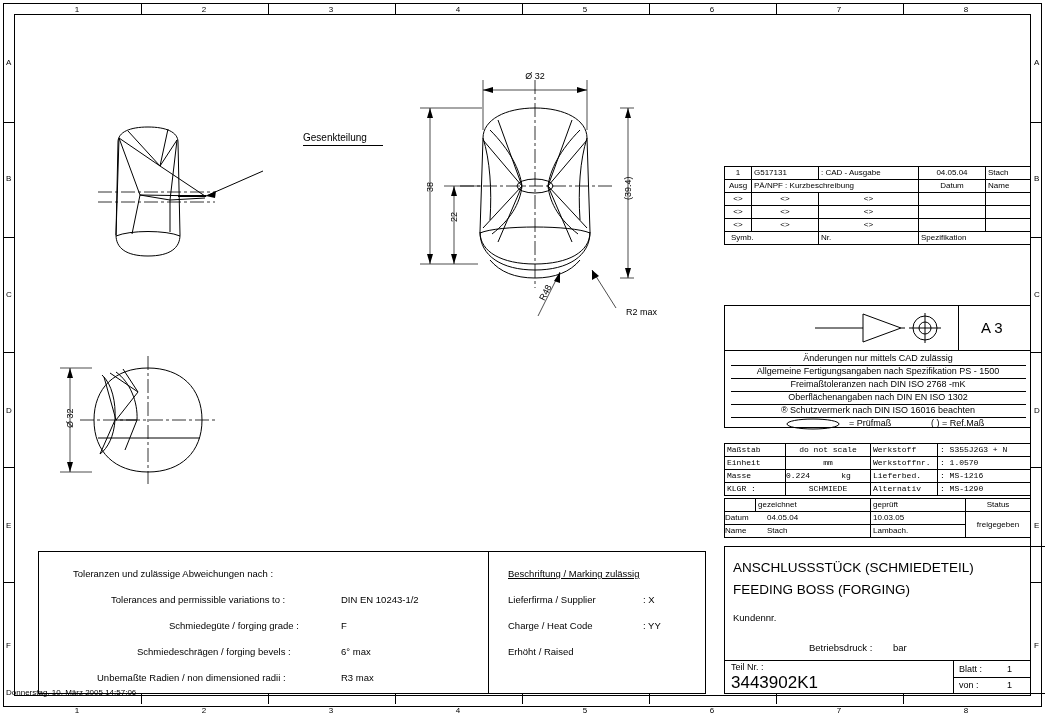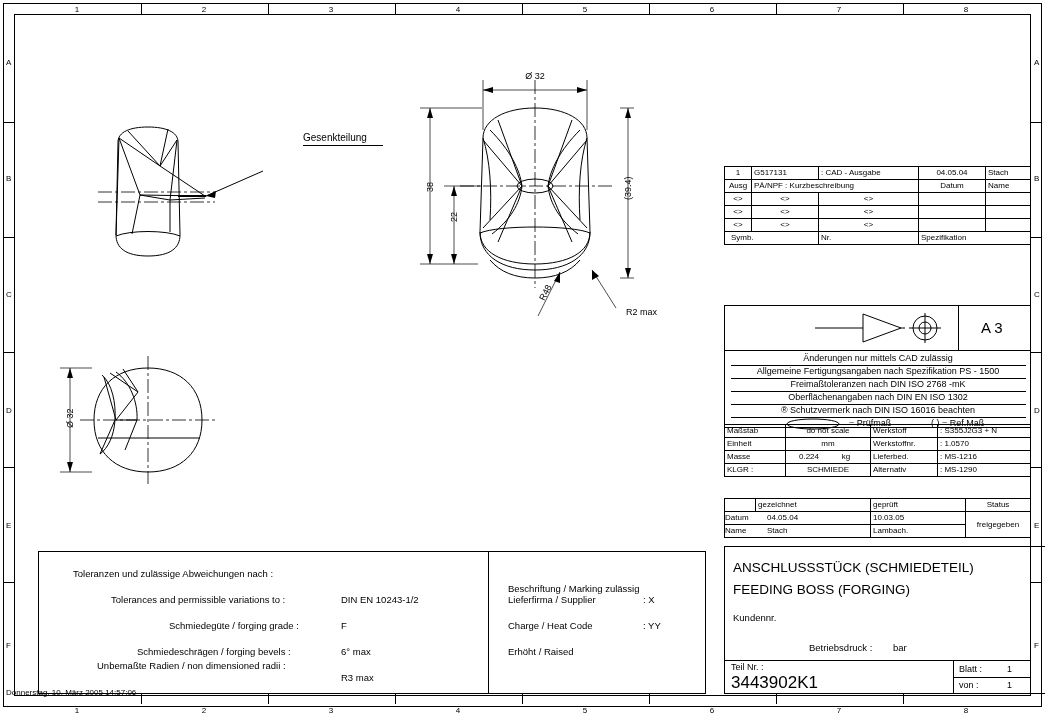--- a/index.html
+++ b/index.html
@@ -18,21 +18,21 @@
   .tickl{position:absolute;background:#000;height:1px;width:11px;left:3px;}
   .tickr{position:absolute;background:#000;height:1px;width:11px;left:1031px;}
   .colnum{position:absolute;font-size:8px;transform:translateX(-50%);}
   .rownum{position:absolute;font-size:8px;transform:translateY(-50%);}
   table.tb{border-collapse:collapse;font-size:8px;}
   table.tb td{border:0.8px solid #000;padding:0 2px;height:12px;line-height:12px;white-space:nowrap;overflow:hidden;}
   .center{text-align:center;}
   .notes{position:absolute;left:38px;top:551px;width:668px;height:143px;border:1px solid #000;box-sizing:border-box;}
   .notes .vsep{position:absolute;left:449px;top:0;width:1px;height:100%;background:#000;}
   .nrow{position:absolute;font-size:9.5px;white-space:nowrap;}
-  .ul{margin-top:15px;}
+  .ul{text-decoration:underline;}
   svg{position:absolute;left:0;top:0;overflow:visible;}
   .dim{font-size:9px;}
   .footer{position:absolute;left:6px;top:688px;font-size:8px;}
 </style>
 </head>
 <body>
 
 <div id="sheet">
 
   <div class="frame-outer"></div>
@@ -303,39 +303,39 @@
     <div class="ln" style="left:6px;top:53px;width:295px;height:1px"></div>
     <div class="txt c" style="left:153px;top:55px">® Schutzvermerk nach DIN ISO 16016 beachten</div>
     <div class="ln" style="left:6px;top:66px;width:295px;height:1px"></div>
     <svg width="60" height="12" style="left:60px;top:67px;">
       <ellipse cx="28" cy="6" rx="26" ry="5" stroke="#000" fill="none" stroke-width="1"></ellipse>
     </svg>
     <div class="txt" style="left:124px;top:68px">= Prüfmaß</div>
     <div class="txt" style="left:206px;top:68px">(  ) = Ref.Maß</div>
   </div>
 
-  <div class="abs" style="left:724px;top:424px;width:307px;">
+  <div class="abs" style="left:724px;top:443px;width:307px;font-family:Liberation Mono, monospace;">
     <table class="tb" style="width:307px">
       <tbody>
           <tr>
         <td style="width:56px">Maßstab</td>
         <td style="width:80px" class="center">do not scale</td>
         <td style="width:62px">Werkstoff</td>
         <td>: S355J2G3 + N</td>
       </tr>
       <tr>
         <td>Einheit</td>
         <td class="center">mm</td>
         <td>Werkstoffnr.</td>
         <td>: 1.0570</td>
       </tr>
       <tr>
         <td>Masse</td>
         <td style="padding:0">
-          <span style="display:inline-block;width:46px;text-align:center">0.224</span><span style="display:inline-block;width:28px;text-align:center">kg</span>
+          <span style="display:inline-block;width:46px;">0.224</span><span style="display:inline-block;width:28px;text-align:center">kg</span>
         </td>
         <td>Lieferbed.</td>
         <td>: MS-1216</td>
       </tr>
       <tr>
         <td>KLGR :</td>
         <td class="center">SCHMIEDE</td>
         <td>Alternativ</td>
         <td>: MS-1290</td>
       </tr>
@@ -393,21 +393,21 @@
 
     <div class="nrow" style="left:72px;top:42px">Tolerances and permissible variations to :</div>
     <div class="nrow" style="left:302px;top:42px">DIN EN 10243-1/2</div>
 
     <div class="nrow" style="left:130px;top:68px">Schmiedegüte / forging grade :</div>
     <div class="nrow" style="left:302px;top:68px">F</div>
 
     <div class="nrow" style="left:98px;top:94px">Schmiedeschrägen / forging bevels :</div>
     <div class="nrow" style="left:302px;top:94px">6° max</div>
 
-    <div class="nrow" style="left:58px;top:108px">Unbemaßte Radien / non dimensioned radii :</div>
+    <div class="nrow" style="left:58px;top:120px">Unbemaßte Radien / non dimensioned radii :</div>
     <div class="nrow" style="left:302px;top:120px">R3 max</div>
 
     <div class="nrow ul" style="left:20px;top:16px;margin-left:449px">Beschriftung  /  Marking zulässig</div>
 
     <div class="nrow" style="left:469px;top:42px">Lieferfirma / Supplier</div>
     <div class="nrow" style="left:604px;top:42px">: X</div>
 
     <div class="nrow" style="left:469px;top:68px">Charge / Heat Code</div>
     <div class="nrow" style="left:604px;top:68px">: YY</div>
 

